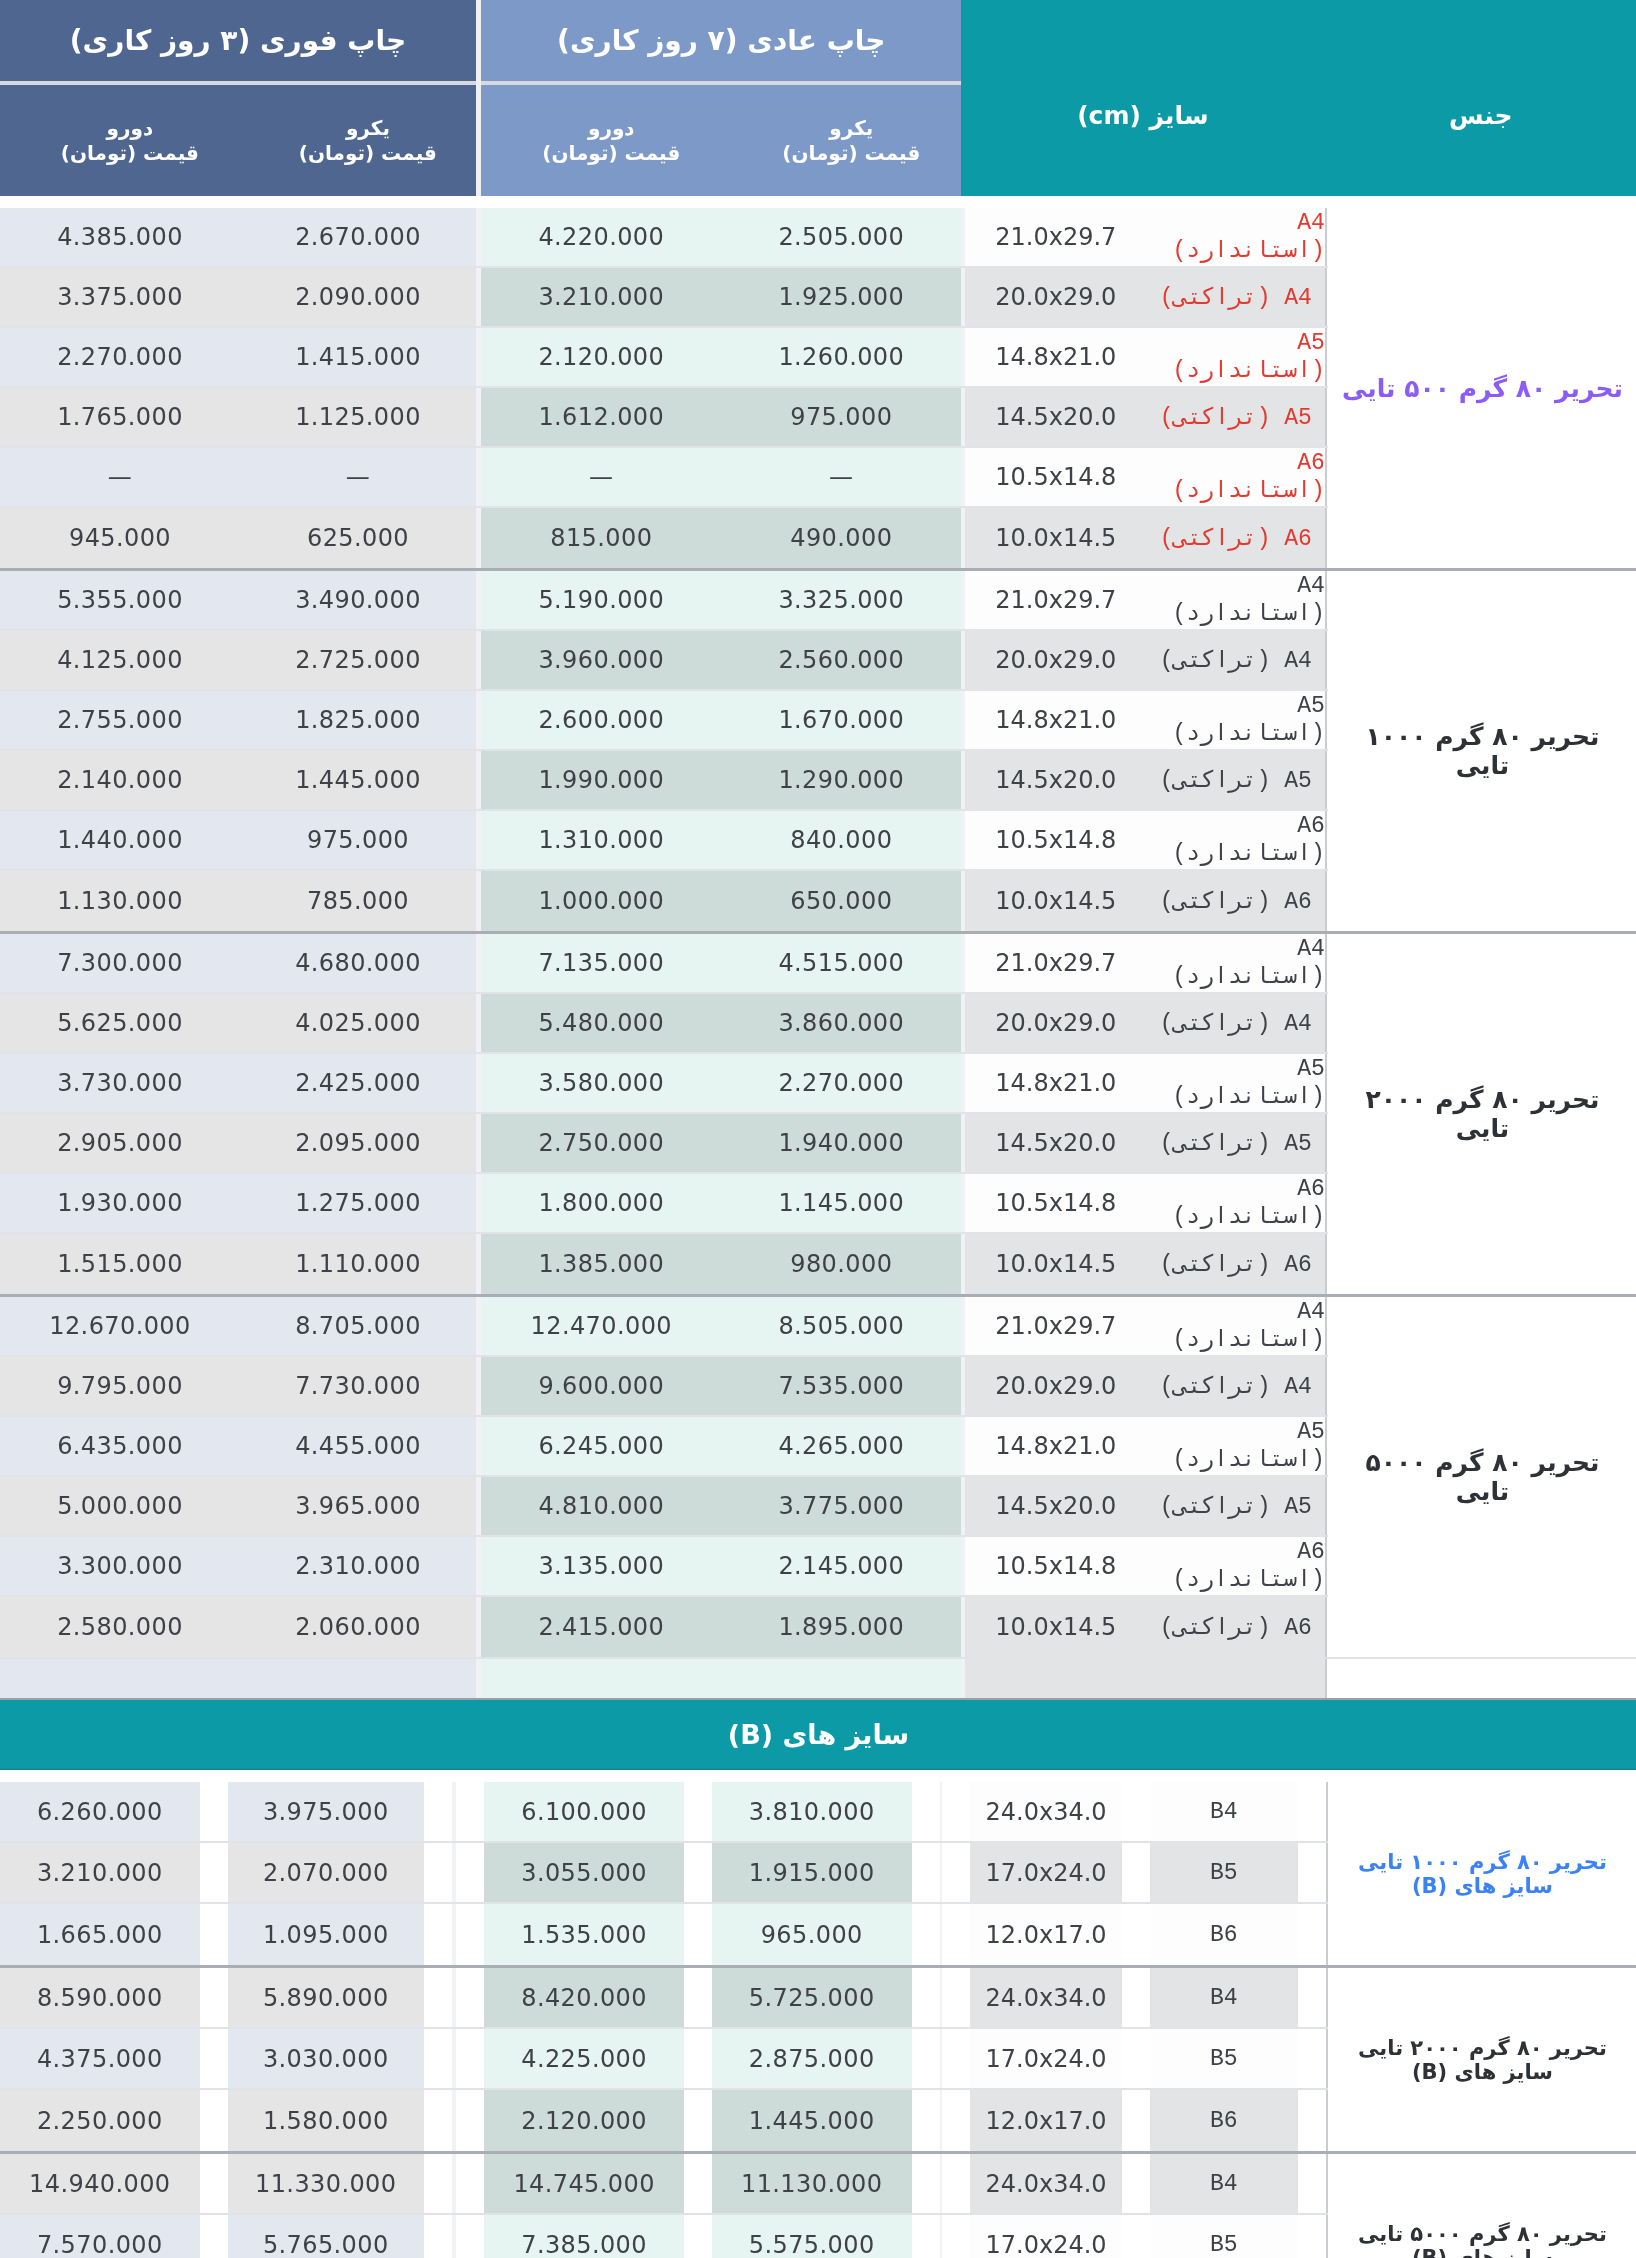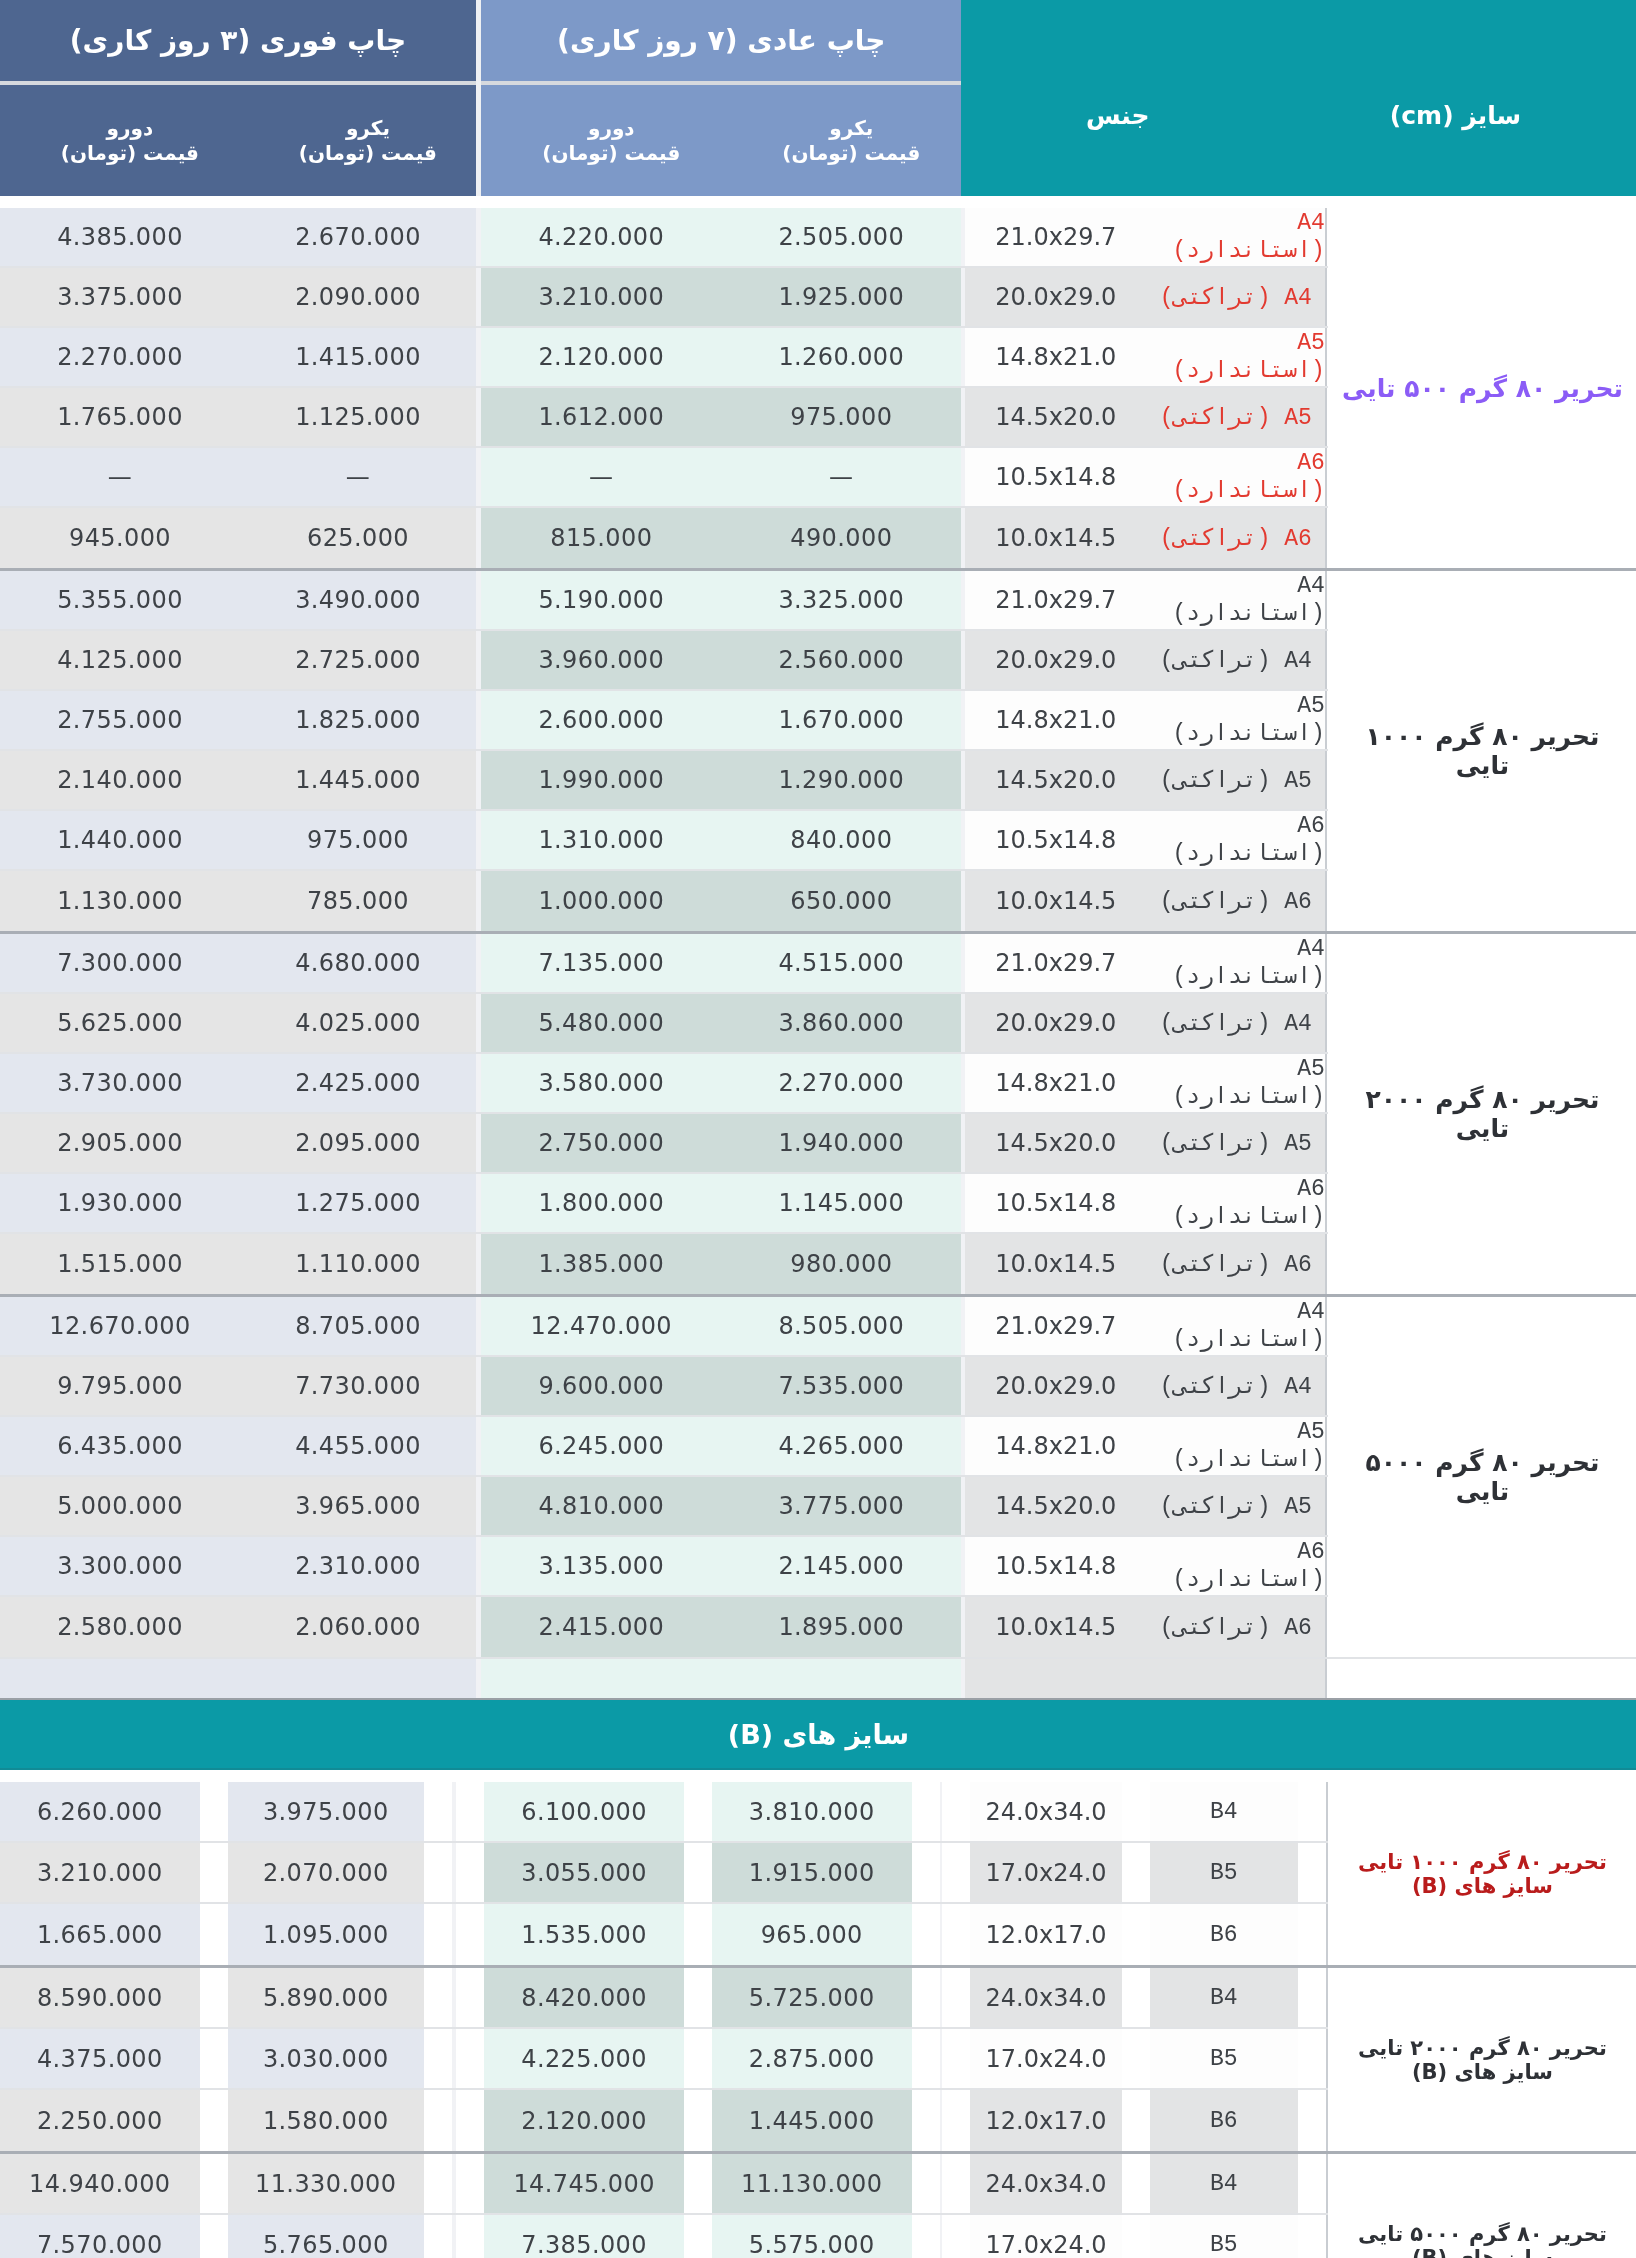--- a/index.html
+++ b/index.html
@@ -83,22 +83,22 @@
           <div>دورو</div>
           <div>قیمت (تومان)</div>
         </div>
         <div class="sub w-ns rtl">
           <div>یکرو</div>
           <div>قیمت (تومان)</div>
         </div>
       </div>
     </div>
     <div class="hdr-teal teal-bg" style="flex:1">
+      <div class="hcell rtl" style="width:363px">سایز (cm)</div>
       <div class="hcell rtl" style="flex:1">جنس</div>
-      <div class="hcell rtl" style="width:363px">سایز (cm)</div>
     </div>
   </div>
 
   <div id="groups-a">
       <div class="group first">
         <div class="rows">
           <div class="row light">
             <div class="c w-fd fdc price">4.385.000</div>
             <div class="c w-fs fsc price">2.670.000</div>
             <div class="g6"></div>
@@ -427,21 +427,21 @@
             <div class="c w-fs fsc price">1.095.000</div>
             <div class="g6"></div>
             <div class="c w-nd ndc price">1.535.000</div>
             <div class="c w-ns nsc price">965.000</div>
             <div class="g4"></div>
             <div class="c w-size szc">12.0x17.0</div>
             <div class="c w-paper ppc rtl">B6</div>
             <div class="g3"></div>
           </div>
         </div>
-        <div class="jens rtl" style="color: #b91c1c;">تحریر ۸۰ گرم ۱۰۰۰ تایی سایز های (B)</div>
+        <div class="jens rtl" style="color: #3b82f6;">تحریر ۸۰ گرم ۱۰۰۰ تایی سایز های (B)</div>
       </div>
       <div class="group b">
         <div class="rows">
           <div class="row dark">
             <div class="c w-fd fdc price">8.590.000</div>
             <div class="c w-fs fsc price">5.890.000</div>
             <div class="g6"></div>
             <div class="c w-nd ndc price">8.420.000</div>
             <div class="c w-ns nsc price">5.725.000</div>
             <div class="g4"></div>

